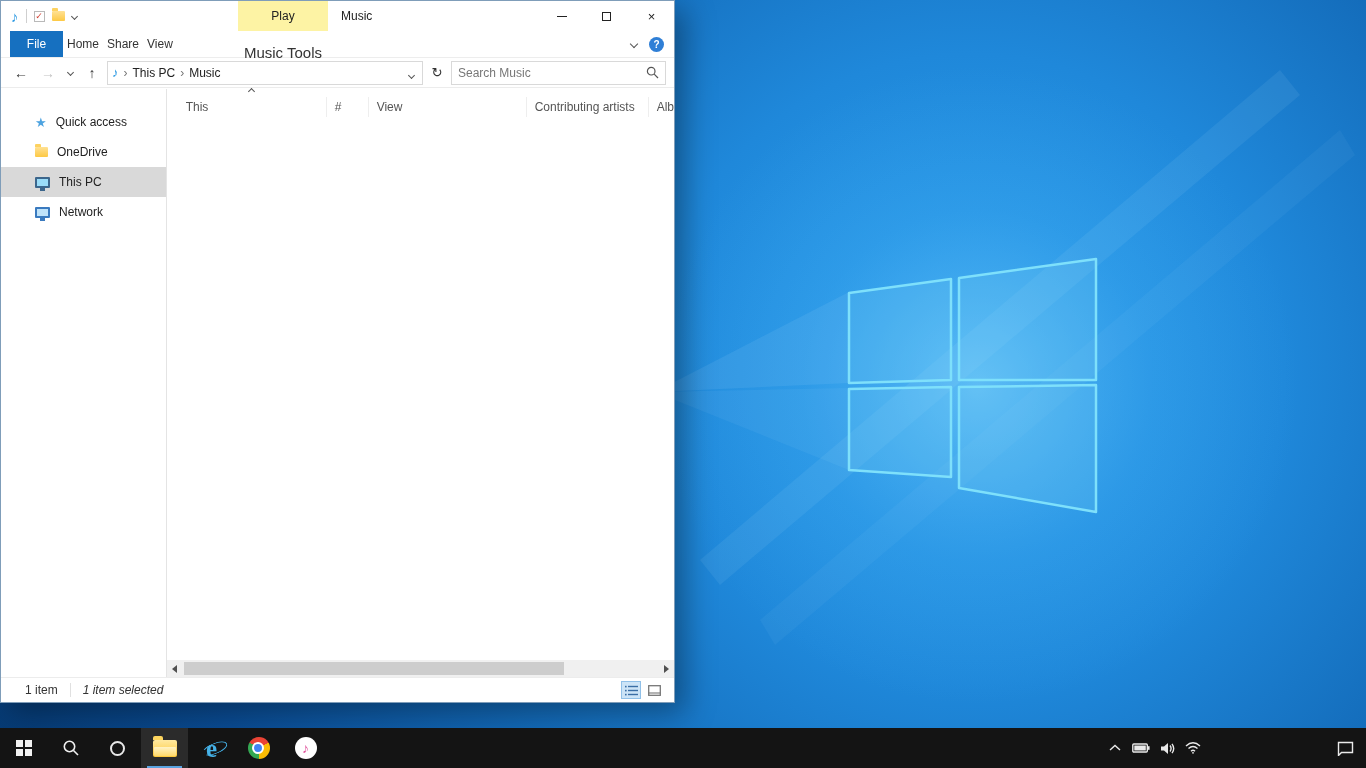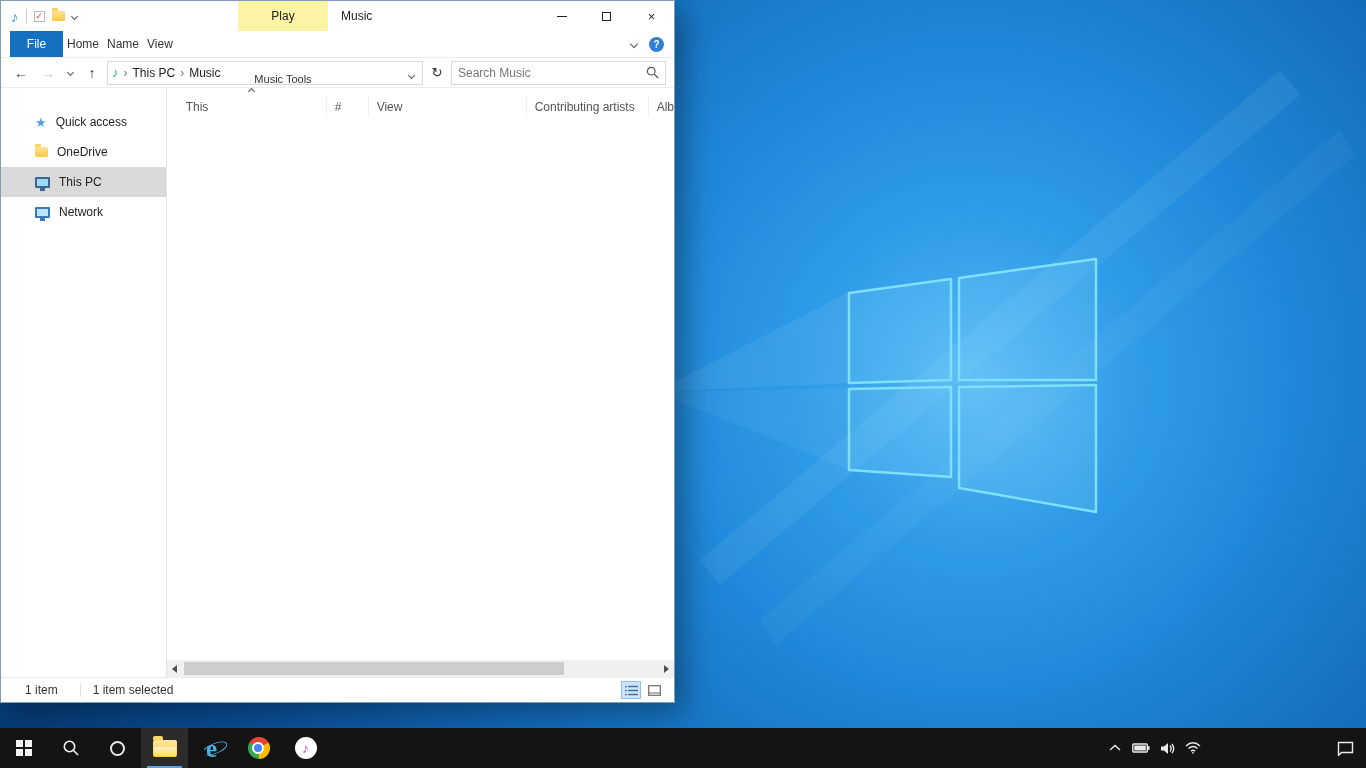--- a/index.html
+++ b/index.html
@@ -26,21 +26,21 @@
   .win-title { position: absolute; left: 340px; top: 0; height: 30px; display: flex; align-items: center; font-size: 12px; color: #222; }
   .win-controls { margin-left: auto; display: flex; height: 30px; }
   .win-btn { width: 45px; height: 30px; display: flex; align-items: center; justify-content: center; color: #222; font-size: 13px; }
   .glyph-min { width: 10px; height: 1px; background: #222; display: block; }
   .glyph-max { width: 9px; height: 9px; border: 1px solid #222; display: block; }
 
   .ribbon-tabs { position: relative; height: 27px; display: flex; align-items: stretch; background: #fff; border-bottom: 1px solid #ededed; }
   .file-tab { width: 53px; margin-left: 9px; background: #1670c0; color: #fff; font-size: 12px;
               display: flex; align-items: center; justify-content: center; }
   .rtab { padding: 0 4px; display: flex; align-items: center; font-size: 12px; color: #333; }
-  .ctx-tab { position: absolute; left: 237px; top: 0; width: 90px; height: 43px; display: flex; align-items: center; justify-content: center; font-size: 11px; color: #333; margin-top: 26px; }
+  .ctx-tab { position: absolute; left: 237px; top: 0; width: 90px; height: 43px; display: flex; align-items: center; justify-content: center; font-size: 15px; color: #333; }
   .ribbon-right { margin-left: auto; display: flex; align-items: center; gap: 12px; padding-right: 10px; }
   .help-badge { width: 15px; height: 15px; border-radius: 50%; background: #2f7fd6; color: #fff; font-size: 10px; font-weight: bold; display: flex; align-items: center; justify-content: center; }
 
   .addr-row { height: 30px; display: flex; align-items: center; gap: 3px; padding: 0 8px; background: #fff; border-bottom: 1px solid #ececec; }
   .nav-btn { width: 24px; height: 24px; display: flex; align-items: center; justify-content: center; font-size: 14px; color: #333; }
   .nav-btn.disabled { color: #c3c3c3; }
   .nav-chev { width: 14px; }
   .addr-box { width: 316px; height: 24px; border: 1px solid #d9d9d9; display: flex; align-items: center; padding: 0 4px; gap: 5px; background: #fff; }
   .crumb-note { color: #2d9ae3; font-size: 13px; }
   .crumb-sep { color: #777; font-size: 12px; }
@@ -75,21 +75,21 @@
 
   .hscroll { position: absolute; left: 0; right: 0; bottom: 0; height: 17px; background: #f0f0f0; display: flex; align-items: center; }
   .hs-btn { width: 15px; height: 17px; display: flex; align-items: center; justify-content: center; }
   .tri-l { width: 0; height: 0; border-top: 4px solid transparent; border-bottom: 4px solid transparent; border-right: 5px solid #505050; }
   .tri-r { width: 0; height: 0; border-top: 4px solid transparent; border-bottom: 4px solid transparent; border-left: 5px solid #505050; }
   .hs-track { flex: 1; position: relative; height: 17px; }
   .hs-thumb { position: absolute; left: 2px; top: 2px; width: 380px; height: 13px; background: #cdcdcd; }
 
   .statusbar { position: absolute; left: 0; right: 0; bottom: 0; height: 25px; border-top: 1px solid #ececec;
                display: flex; align-items: center; font-size: 12px; color: #333; background: #fff; padding: 0 6px 0 24px; }
-  .status-sel { margin-left: 22px; padding-left: 12px; border-left: 1px solid #e0e0e0; }
+  .status-sel { margin-left: 12px; padding-left: 12px; border-left: 1px solid #e0e0e0; font-style: italic; }
   .view-toggles { margin-left: auto; display: flex; gap: 3px; padding-right: 4px; }
   .vt-btn { width: 20px; height: 18px; display: flex; align-items: center; justify-content: center; border: 1px solid transparent; }
   .vt-btn.active { background: #cce4f7; border-color: #90c0e8; }
 
   
   .taskbar { position: absolute; left: 0; bottom: 0; width: 100%; height: 40px; background: #141414;
              display: flex; align-items: stretch; }
   .tb-btn { width: 47px; display: flex; align-items: center; justify-content: center; position: relative; }
   .tb-btn.active { background: #2b2b2b; }
   .tb-btn.active::after { content: ""; position: absolute; left: 6px; right: 6px; bottom: 0; height: 2px; background: #5aa3e0; }
@@ -160,21 +160,21 @@
           </div>
         <div class="win-btn">
             <span>×</span>
           </div>
       </div>
     </div>
 
     <div class="ribbon-tabs">
       <div class="file-tab">File</div>
       <div class="rtab">Home</div>
-      <div class="rtab">Name</div>
+      <div class="rtab">Share</div>
       <div class="rtab">View</div>
       <div class="ctx-tab">Music Tools</div>
       <div class="ribbon-right">
         <span class="chev"></span>
         <span class="help-badge">?</span>
       </div>
     </div>
 
     <div class="addr-row">
       <div class="nav-btn">←</div>

